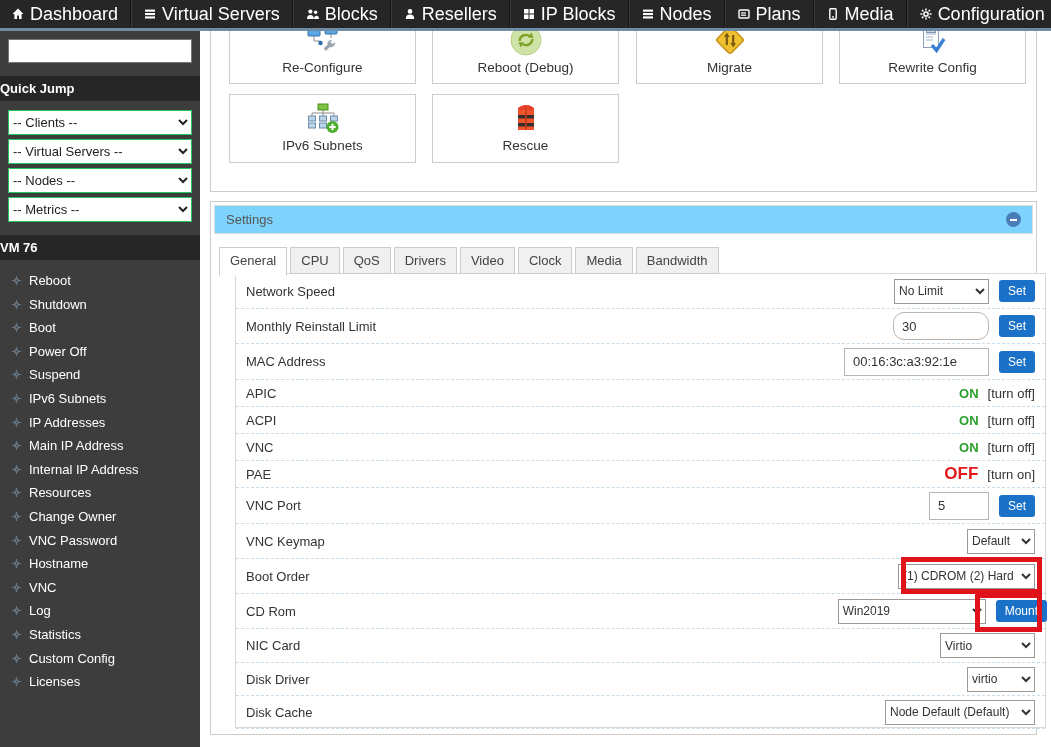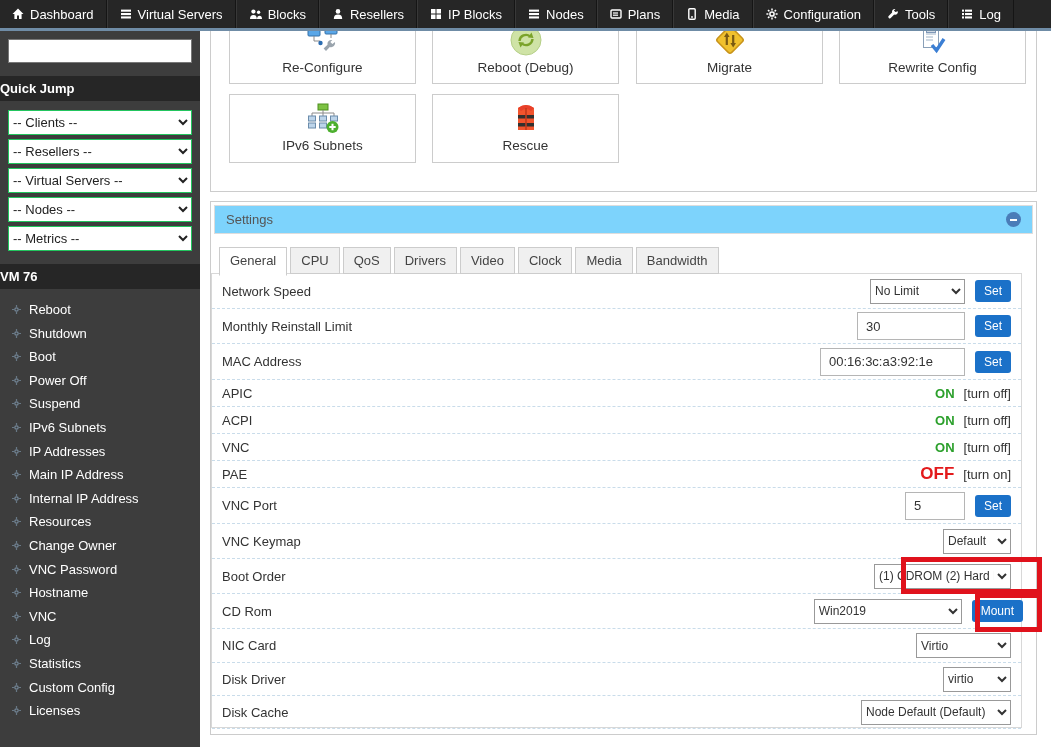--- a/index.html
+++ b/index.html
@@ -3,21 +3,21 @@
 <meta charset="utf-8">
 <style>
   * { box-sizing: border-box; margin: 0; padding: 0; }
   html,body { width: 1051px; height: 747px; overflow: hidden; background: #fff;
     font-family: "Liberation Sans", sans-serif; position: relative; }
 
   
   .navbar { position: absolute; top: 0; left: 0; width: 1051px; height: 31px;
     background: #262626; border-bottom: 3px solid #6f8ca6; display: flex; z-index: 30; }
   .nav-item { display: flex; align-items: center; gap: 6px; padding: 0 12px;
-    color: #fff; font-size: 13px; border-right: 1px solid #151515; border-left: 1px solid #383838;
+    color: #fff; font-size: 18px; border-right: 1px solid #151515; border-left: 1px solid #383838;
     cursor: pointer; white-space: nowrap; height: 28px; }
   .nav-item:first-child { border-left: none; }
   .nicon svg { display: block; }
 
   
   .sidebar { position: absolute; top: 31px; left: 0; bottom: 0; width: 200px;
     background: #3d3d3d; z-index: 20; }
   .side-search { display: block; margin: 8px 8px 0 8px; width: 184px; height: 24px;
     border: 1px solid #777; background: #fff; font-size: 13px; padding: 0 6px; }
   .side-header { background: #262626; color: #fff; font-size: 13px;
@@ -49,35 +49,35 @@
   .settings-title { font-size: 13px; color: #555; }
   .collapse-icon { width: 15px; height: 15px; border-radius: 50%; background: #4a7cb8;
     display: flex; align-items: center; justify-content: center; cursor: pointer; }
   .collapse-icon i { display: block; width: 7px; height: 2px; background: #fff; }
 
   .tabs { position: absolute; left: 8px; top: 45px; display: flex; z-index: 3; }
   .tab { margin-right: 3px; background: #f0f0f0; border: 1px solid #ccc; font-size: 13px;
     color: #444; padding: 5px 10px 5px 10px; cursor: pointer; }
   .tab.active { background: #fff; border-bottom: 1px solid #fff; padding-bottom: 7px;
     margin-bottom: -2px; }
-  .tab-content { position: absolute; left: 0; top: 71px; width: 811px; height: 455px;
+  .tab-content { position: absolute; left: 24px; top: 71px; width: 811px; height: 455px;
     border: 1px solid #d8d8d8; background: #fff; z-index: 2; }
 
   .srow { display: flex; align-items: center; justify-content: space-between;
     padding: 0 10px; border-bottom: 1px dashed #c9dcea; }
   .h35 { height: 35px; } .h36 { height: 36px; } .h27 { height: 27px; }
   .h34 { height: 34px; } .h33 { height: 33px; }
   .rl { font-size: 13px; color: #333; }
   .ctrls { display: flex; align-items: center; }
   .ctrls.outdent { margin-right: -12px; padding-left: 12px; }
   select.ctl { height: 25px; font-size: 12px; font-family: "Liberation Sans", sans-serif;
     border: 1px solid #999; background: #fff; color: #333; }
   input.ctl-input { height: 28px; border: 1px solid #b5b5b5; font-size: 13px;
     padding: 0 8px; color: #333; }
-  .w60 { width: 60px; } .w68 { width: 68px; } .w95 { width: 95px; } .w100 { width: 108px; }
+  .w60 { width: 60px; } .w68 { width: 68px; } .w95 { width: 95px; } .w100 { width: 96px; border-radius: 11px; }
   .w137 { width: 137px; } .w145 { width: 145px; } .w148 { width: 148px; } .w150 { width: 150px; }
   .btn { background: #1b71c8; color: #fff; font-size: 12px; padding: 4px 9px; border: none;
     border-radius: 3px; margin-left: 10px; cursor: pointer; font-family: "Liberation Sans", sans-serif; }
   .state-on { color: #2ca02c; font-weight: bold; font-size: 13px; }
   .state-off { color: #e31a1c; font-weight: bold; font-size: 17px; }
   .taction { color: #333; font-size: 13px; margin-left: 9px; cursor: pointer; }
 
   .anno { position: absolute; border: 5px solid #e0121c; z-index: 25; pointer-events: none; }
   .anno-boot { left: 901px; top: 557px; width: 141px; height: 37px; }
   .anno-mount { left: 975px; top: 593px; width: 67px; height: 39px; }
@@ -203,21 +203,20 @@
       </span>
     <span>Log</span>
   </div>
 </nav>
 
 <aside class="sidebar">
   <input class="side-search" type="text" value="" style="">
   <div class="side-header">Quick Jump</div>
   <div class="side-selects">
     <select><option>-- Clients --</option></select>
-    <select><option>-- Resellers --</option></select>
     <select><option>-- Virtual Servers --</option></select>
     <select><option>-- Nodes --</option></select>
     <select><option>-- Metrics --</option></select>
   </div>
   <div class="side-header">VM 76</div>
   <ul class="side-links">
     <li>
         <span class="bullet">
           <svg width="9" height="9" viewBox="0 0 9 9">
             <g stroke="#7e95a9" stroke-width="1.2">

